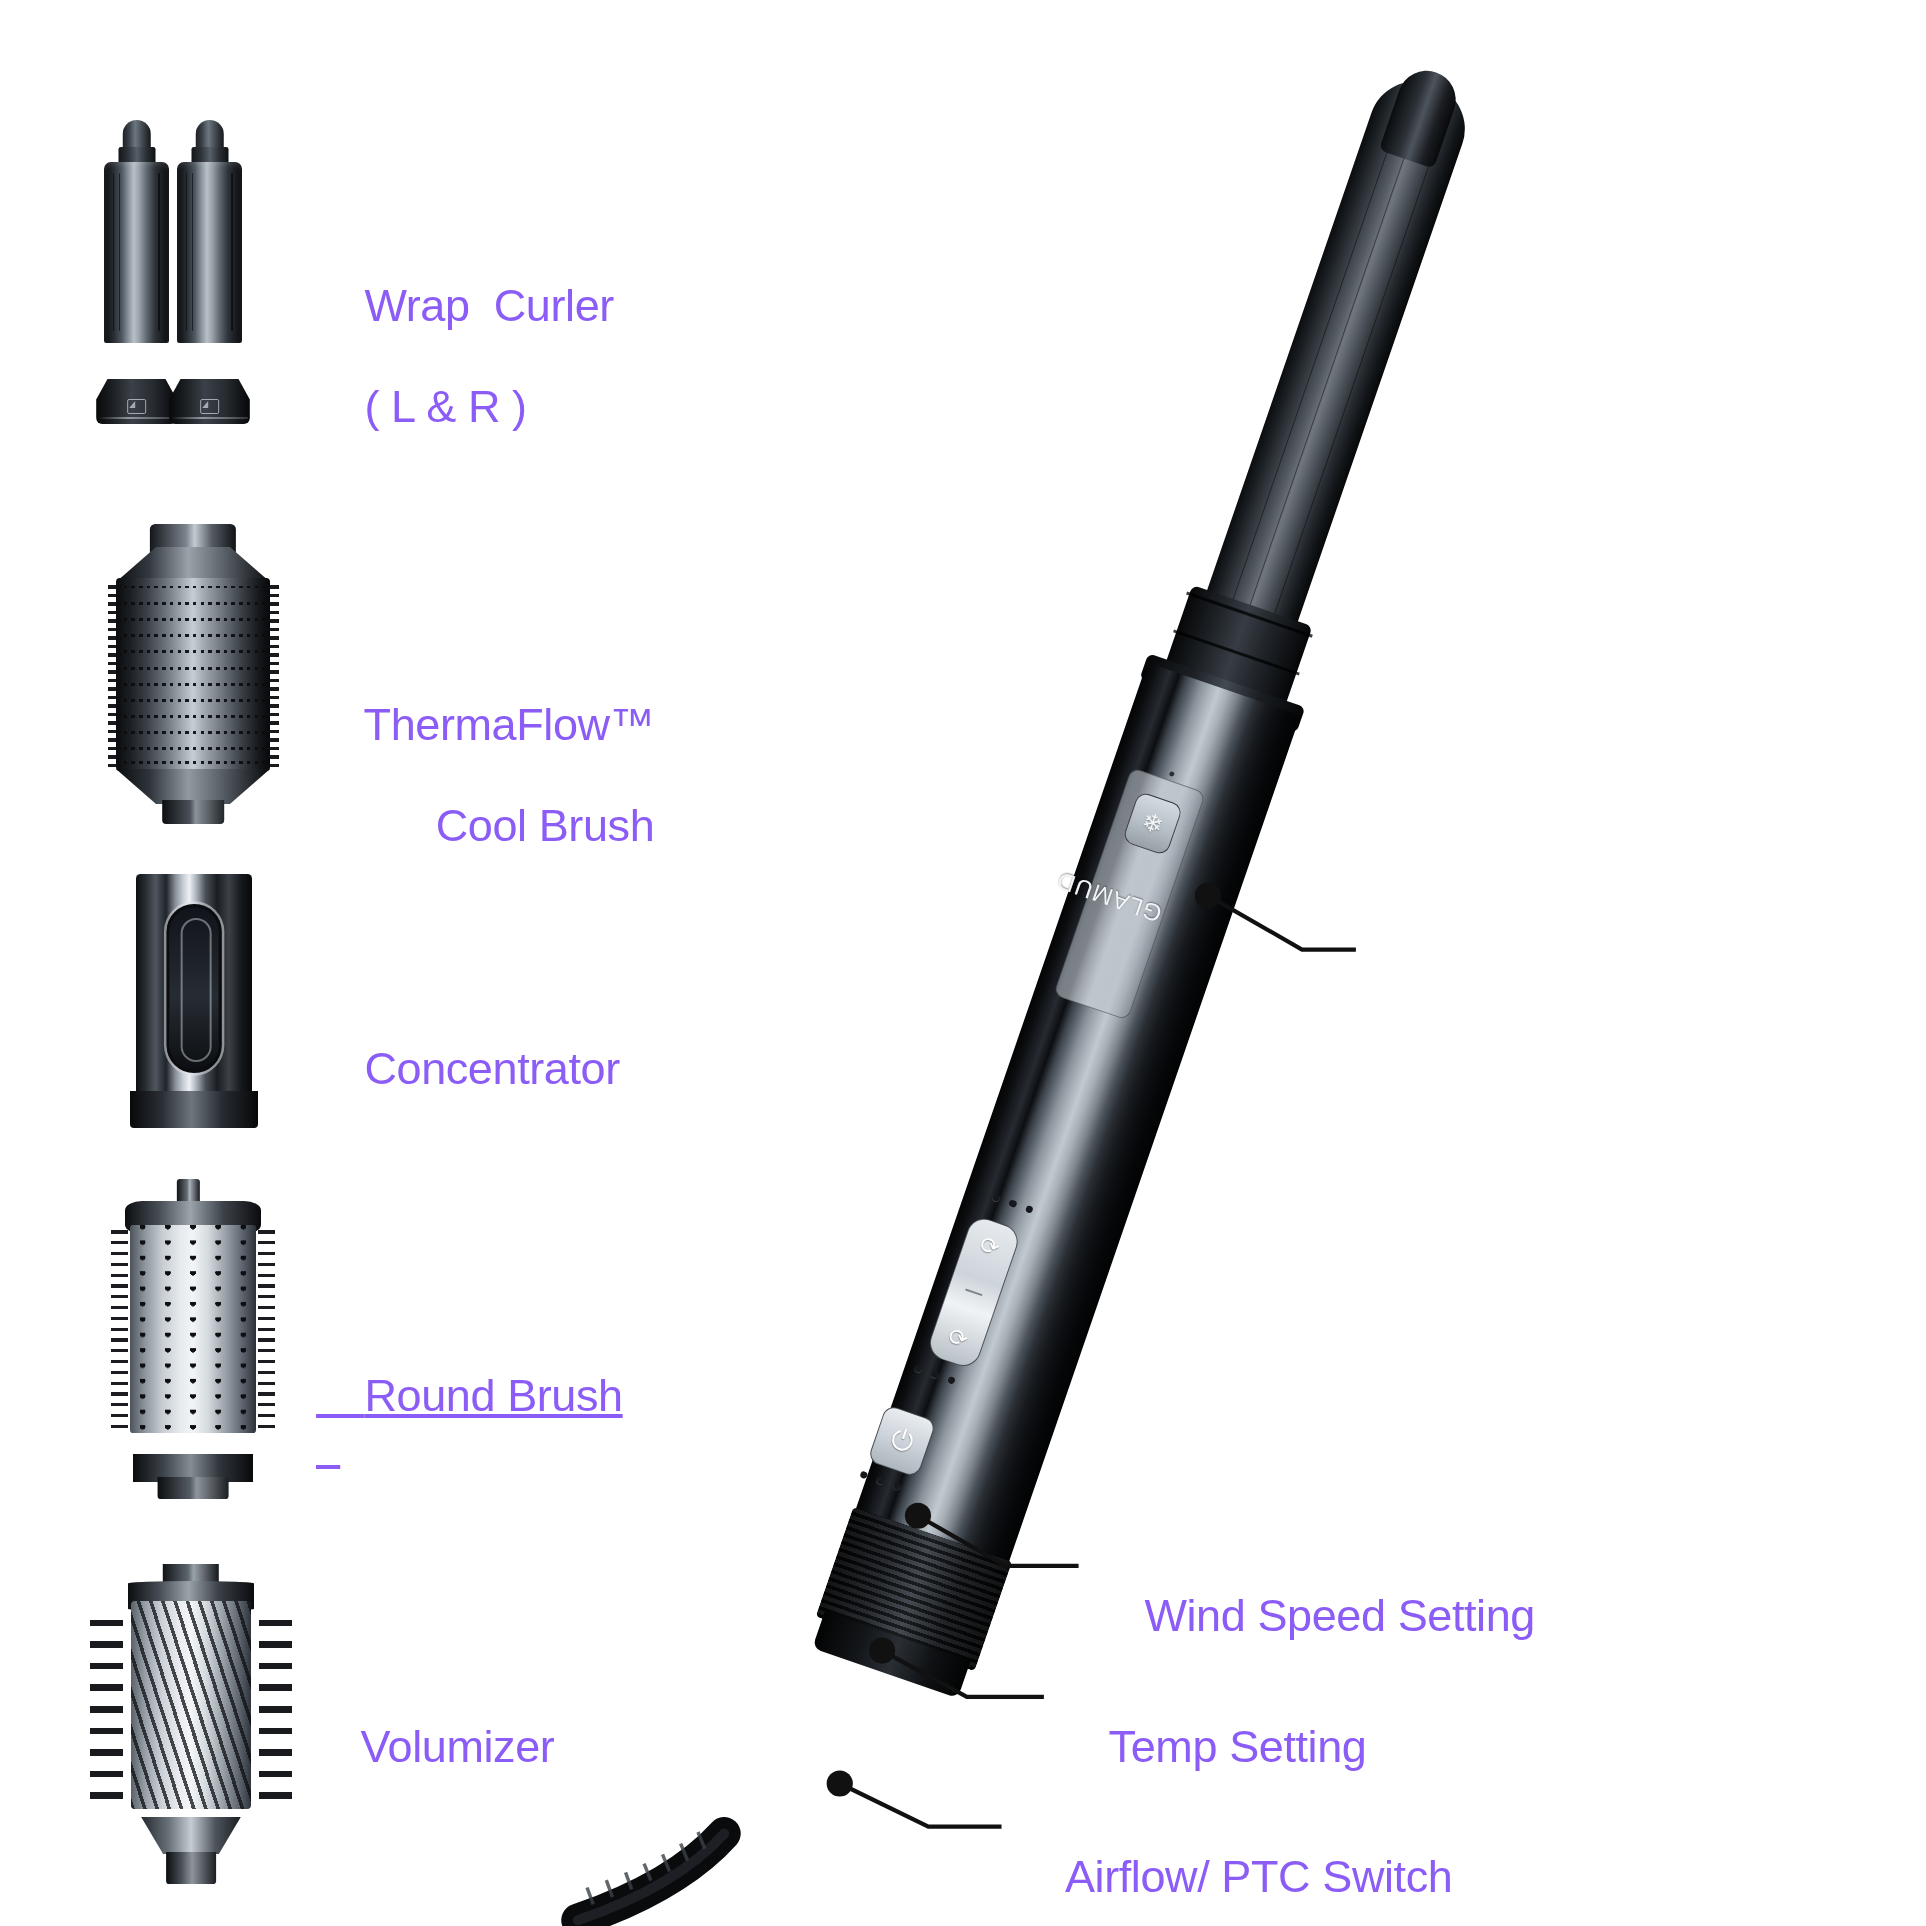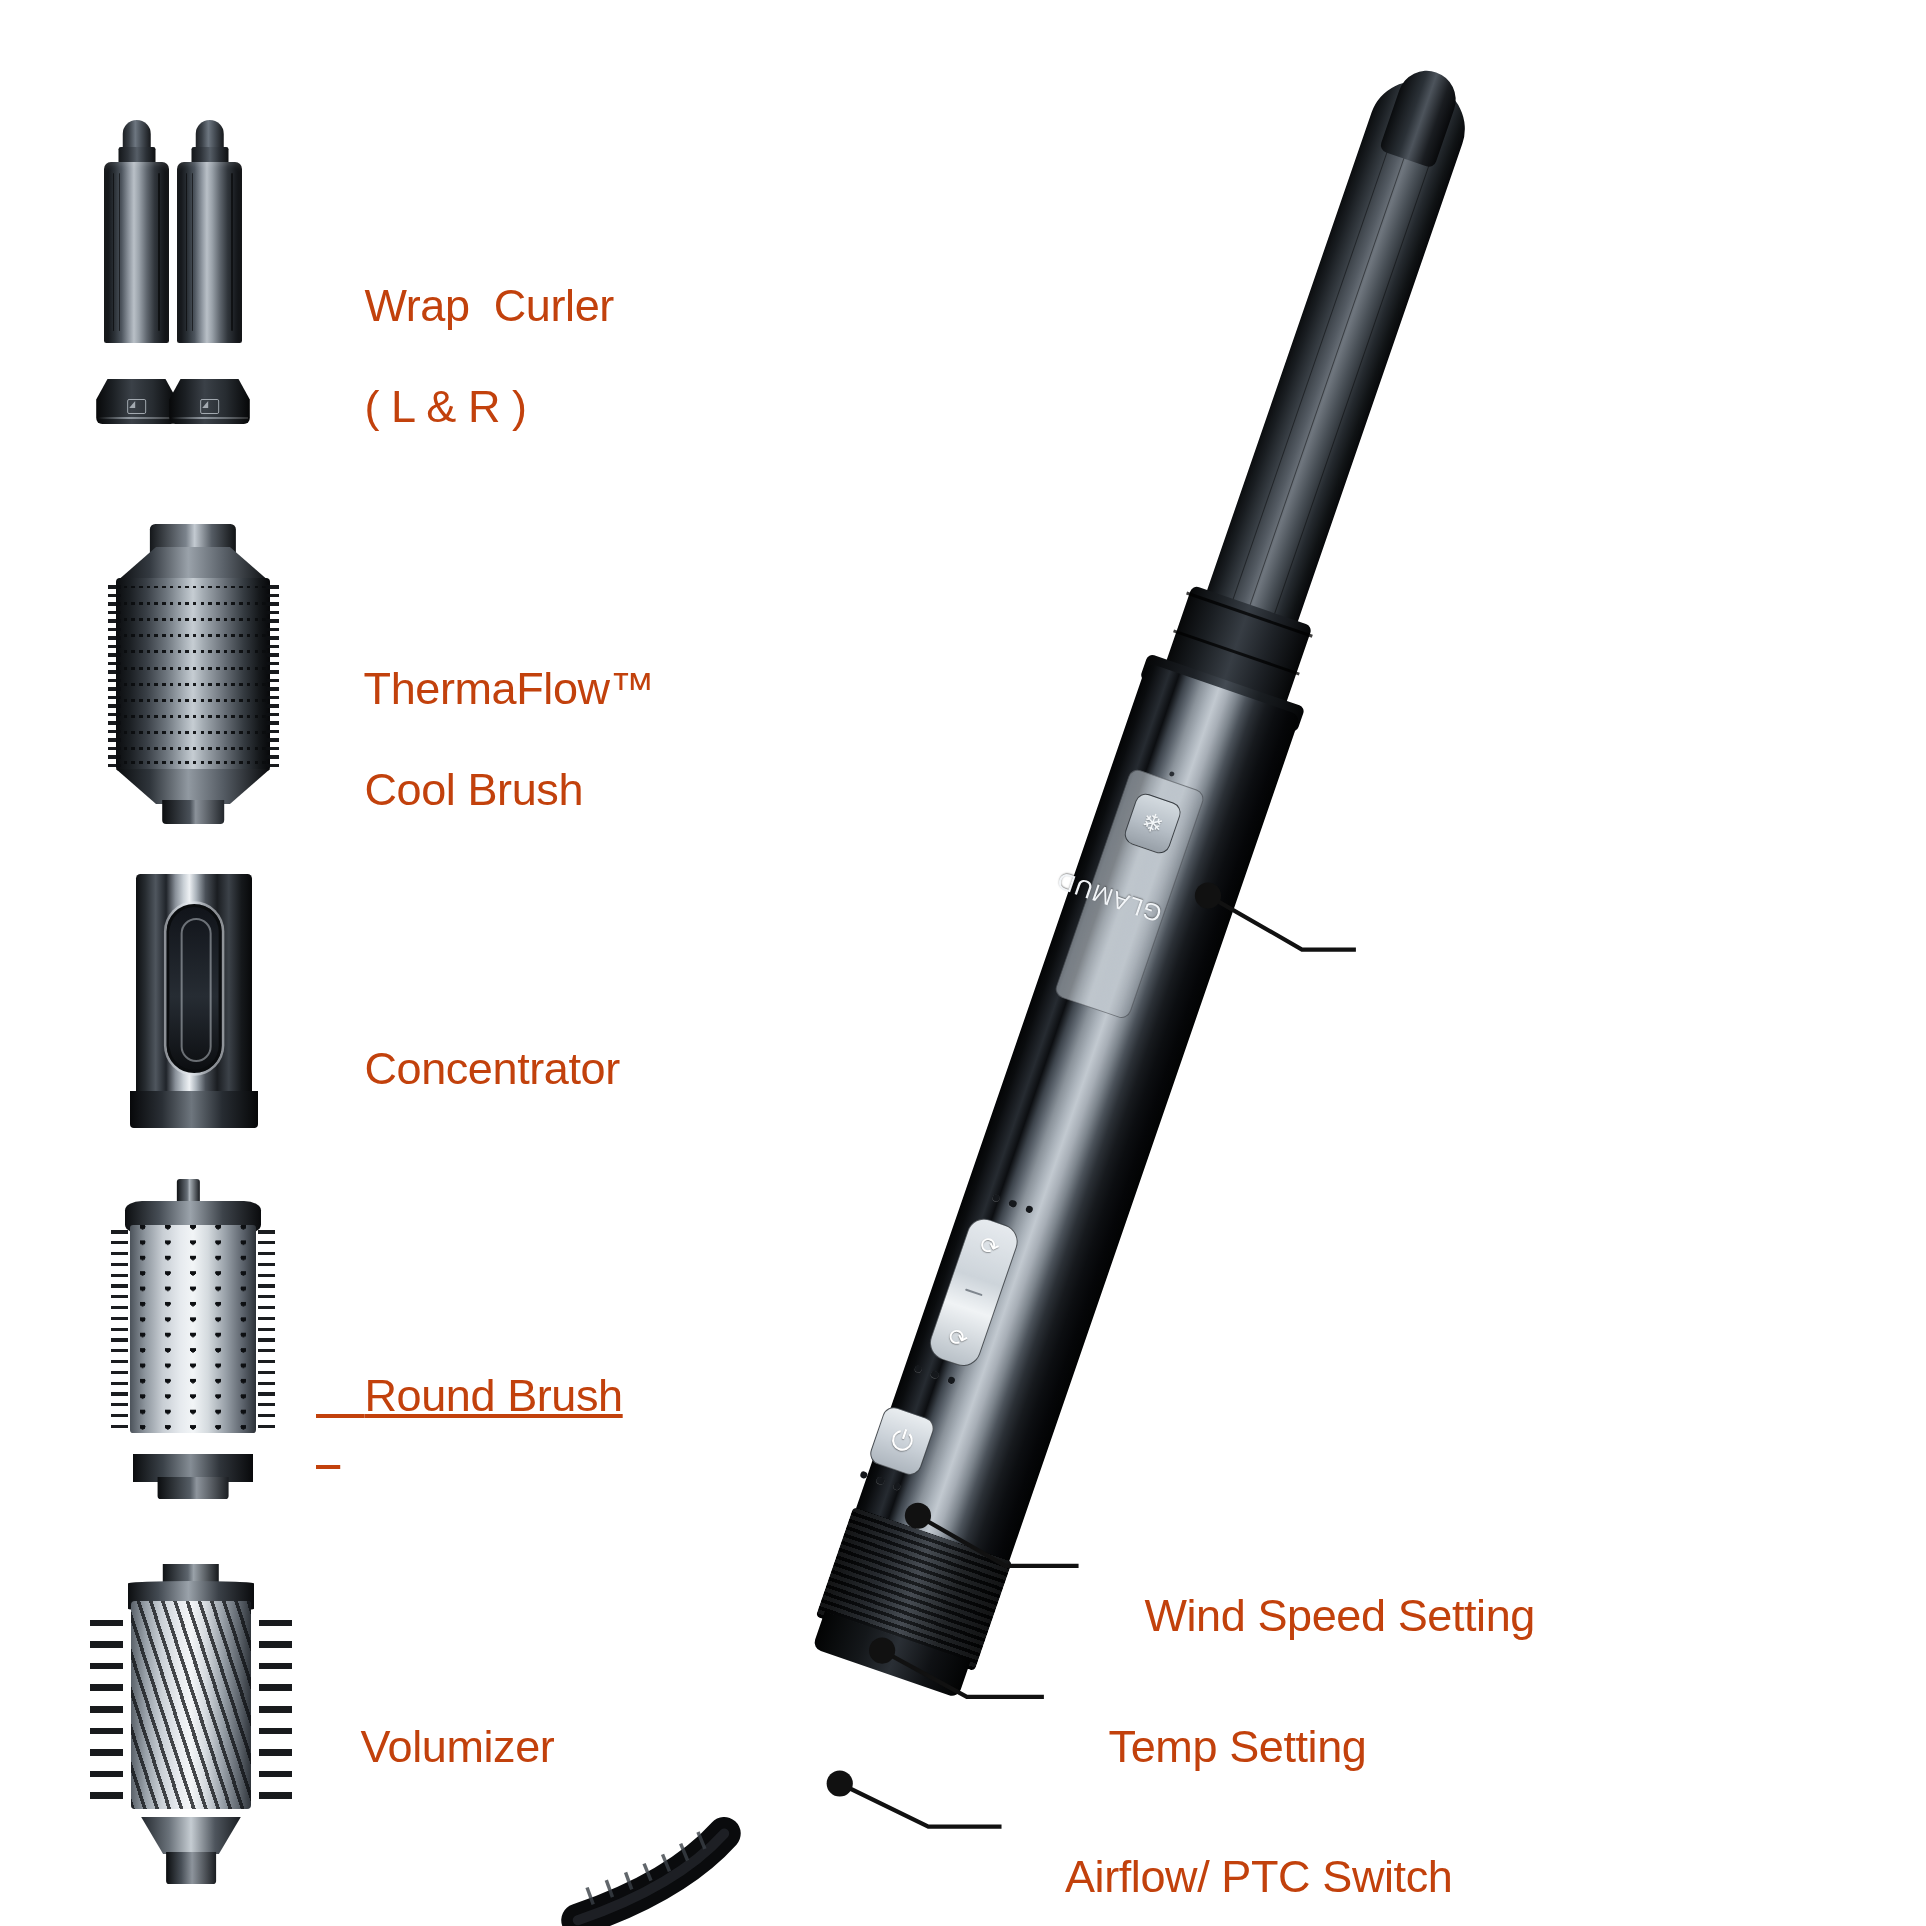--- a/index.html
+++ b/index.html
@@ -11,21 +11,21 @@
     color:#111111;
     -webkit-font-smoothing:antialiased;
   }
   .stage{position:absolute;left:0;top:0;width:1926px;height:1926px;}
 
   
   .label{
     position:absolute;
     font-family:"Liberation Sans", sans-serif;
     font-weight:400;
-    color:#c2410c;
+    color:#8b5cf6;
     letter-spacing:-0.4px;
     white-space:pre;
     line-height:1.12;
   }
   .att-label{font-size:45px;}
   .call-label{font-size:45px;}
 
   
   .thumb{position:absolute;}
 
@@ -415,21 +415,21 @@
       <div class="bristlerow" style="top:153px;"></div>
       <div class="bristlerow" style="top:169px;"></div>
       <div class="bristlerow" style="top:183px;"></div>
     </div>
     <div class="sidecomb" style="left:-8.5px;"></div>
     <div class="sidecomb" style="right:-8.5px;"></div>
     <div class="botcone"></div>
     <div class="stem"></div>
   </div>
 
-  <div class="label att-label" style="left:316px;top:614px;">
+  <div class="label att-label" style="left:316px;top:650px;text-align:right;">
     <span>ThermaFlow™</span><br>
     <span>Cool Brush</span>
   </div>
 
   <div class="thumb cc" style="left:136px;top:874px;width:116px;height:247px;">
     <div class="body"></div>
     <div class="vent"></div>
     <div class="collar"></div>
   </div>
 

